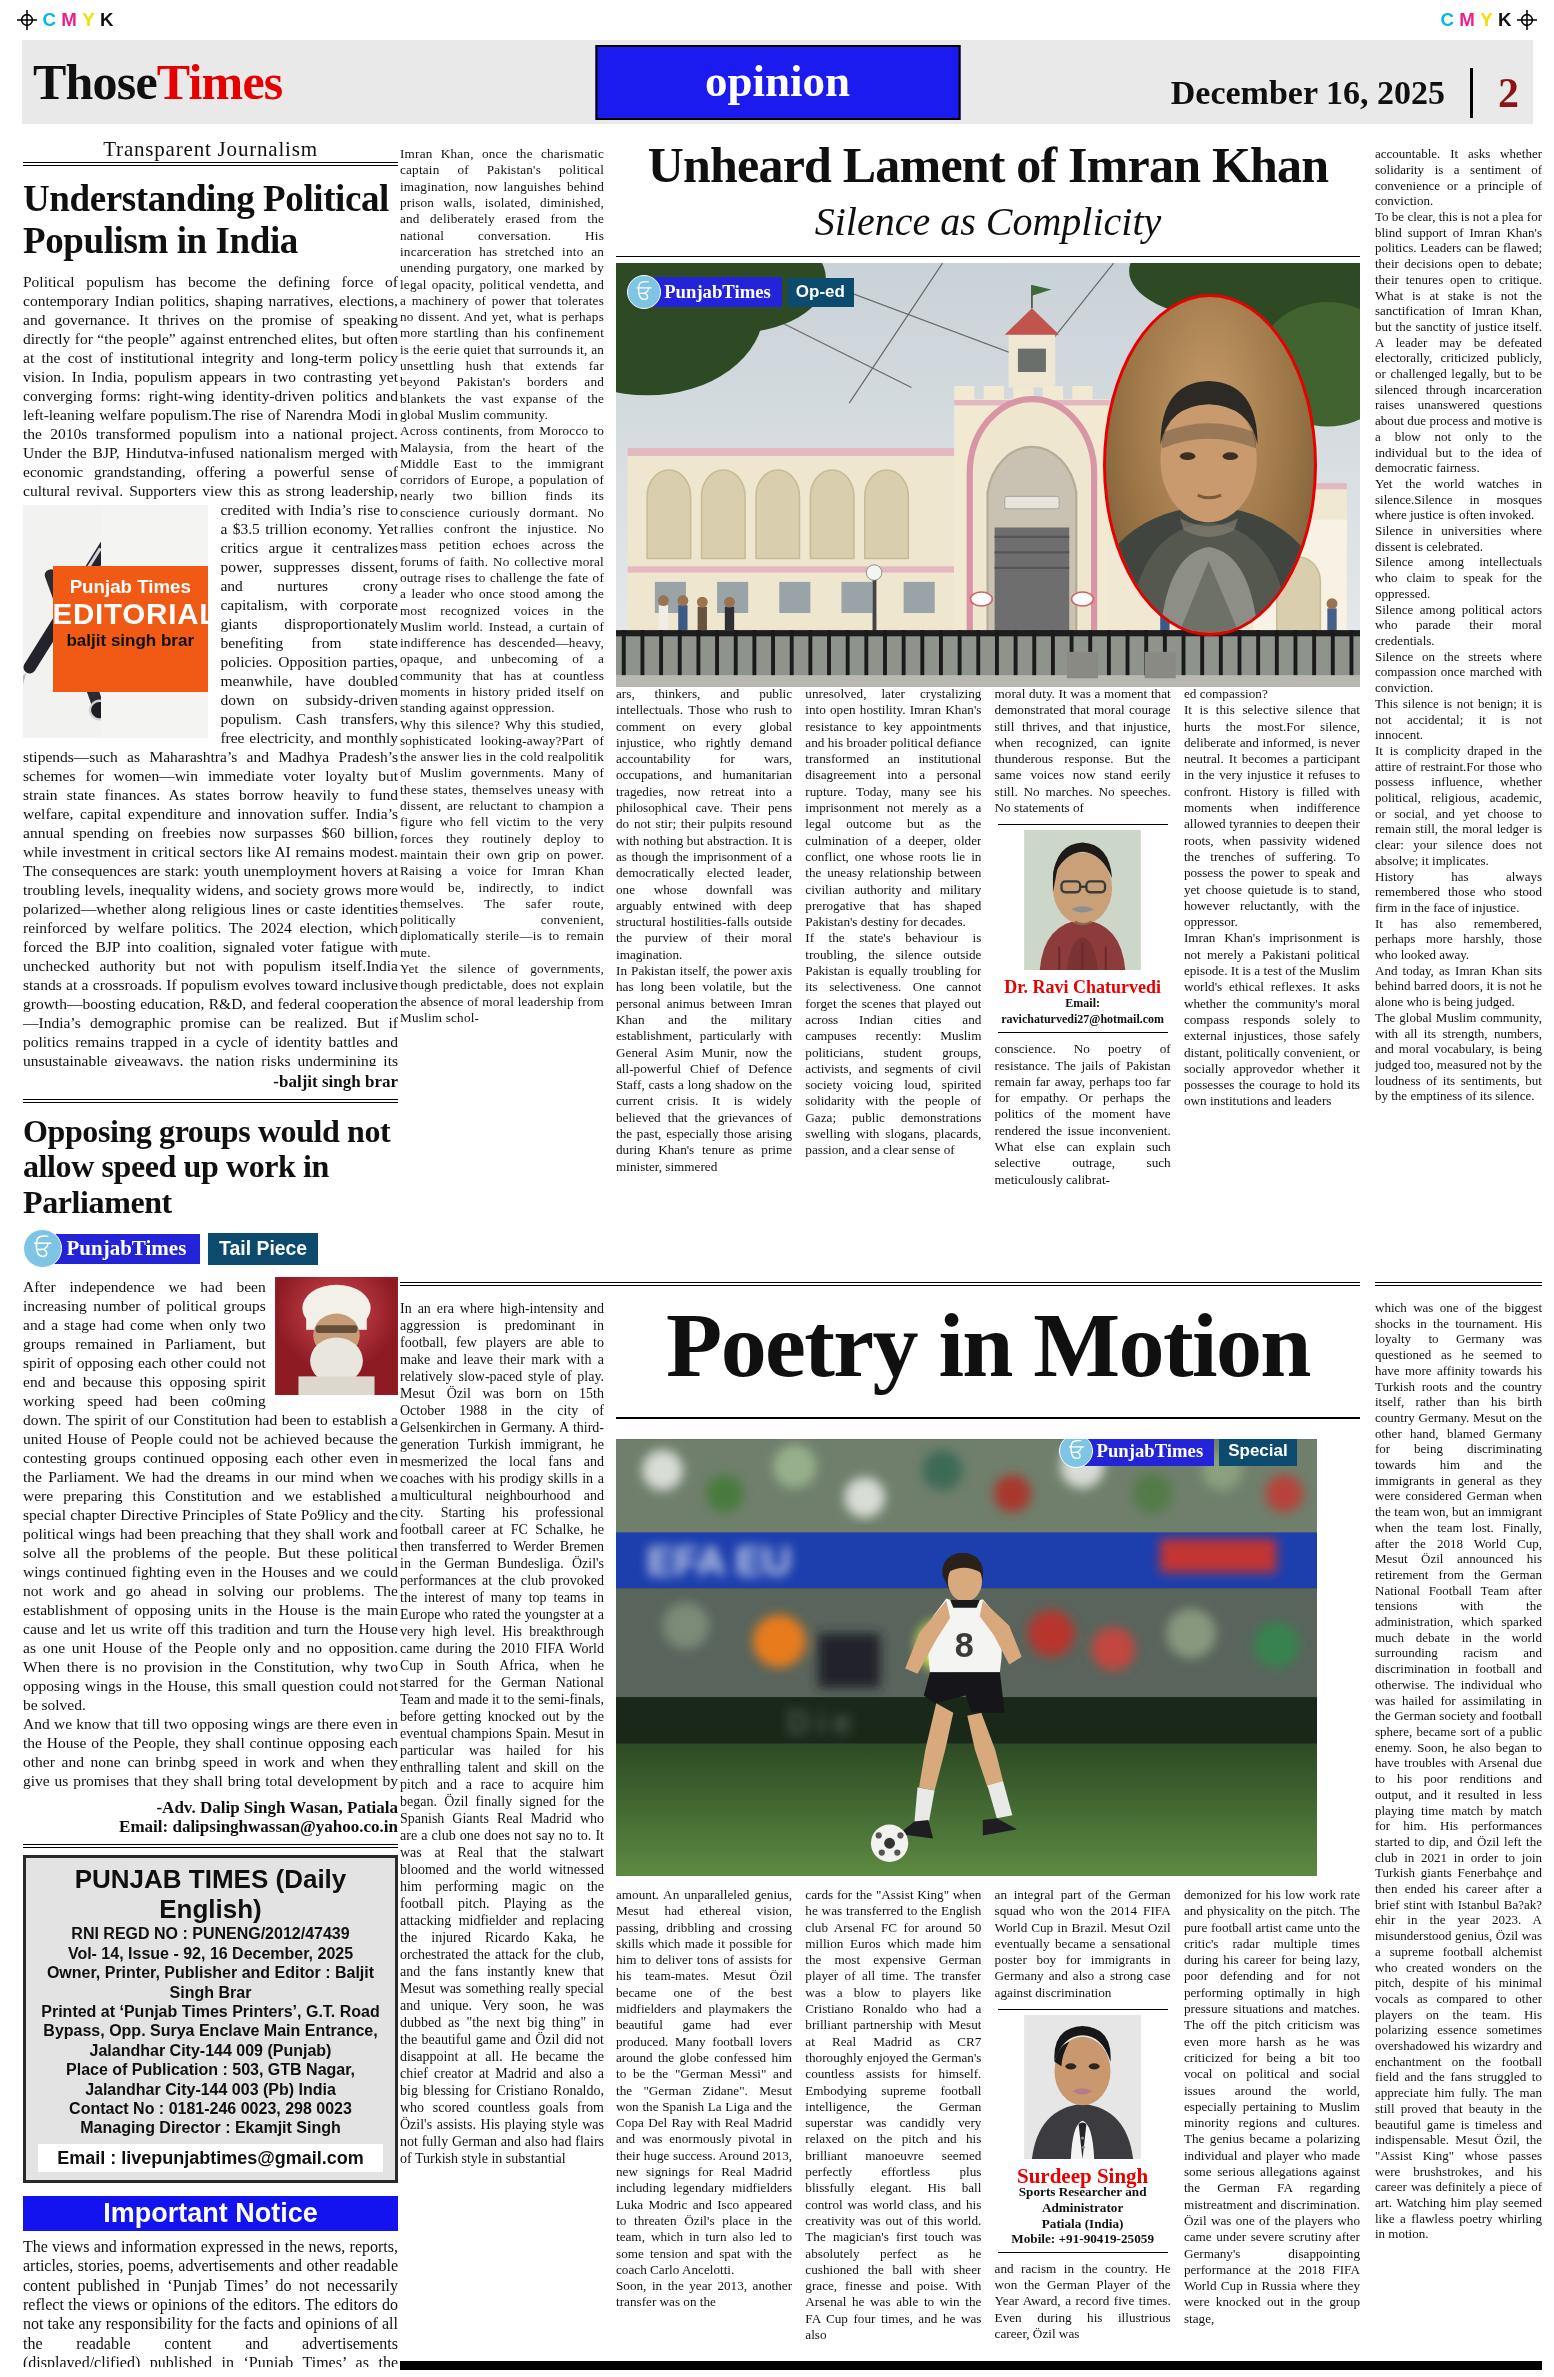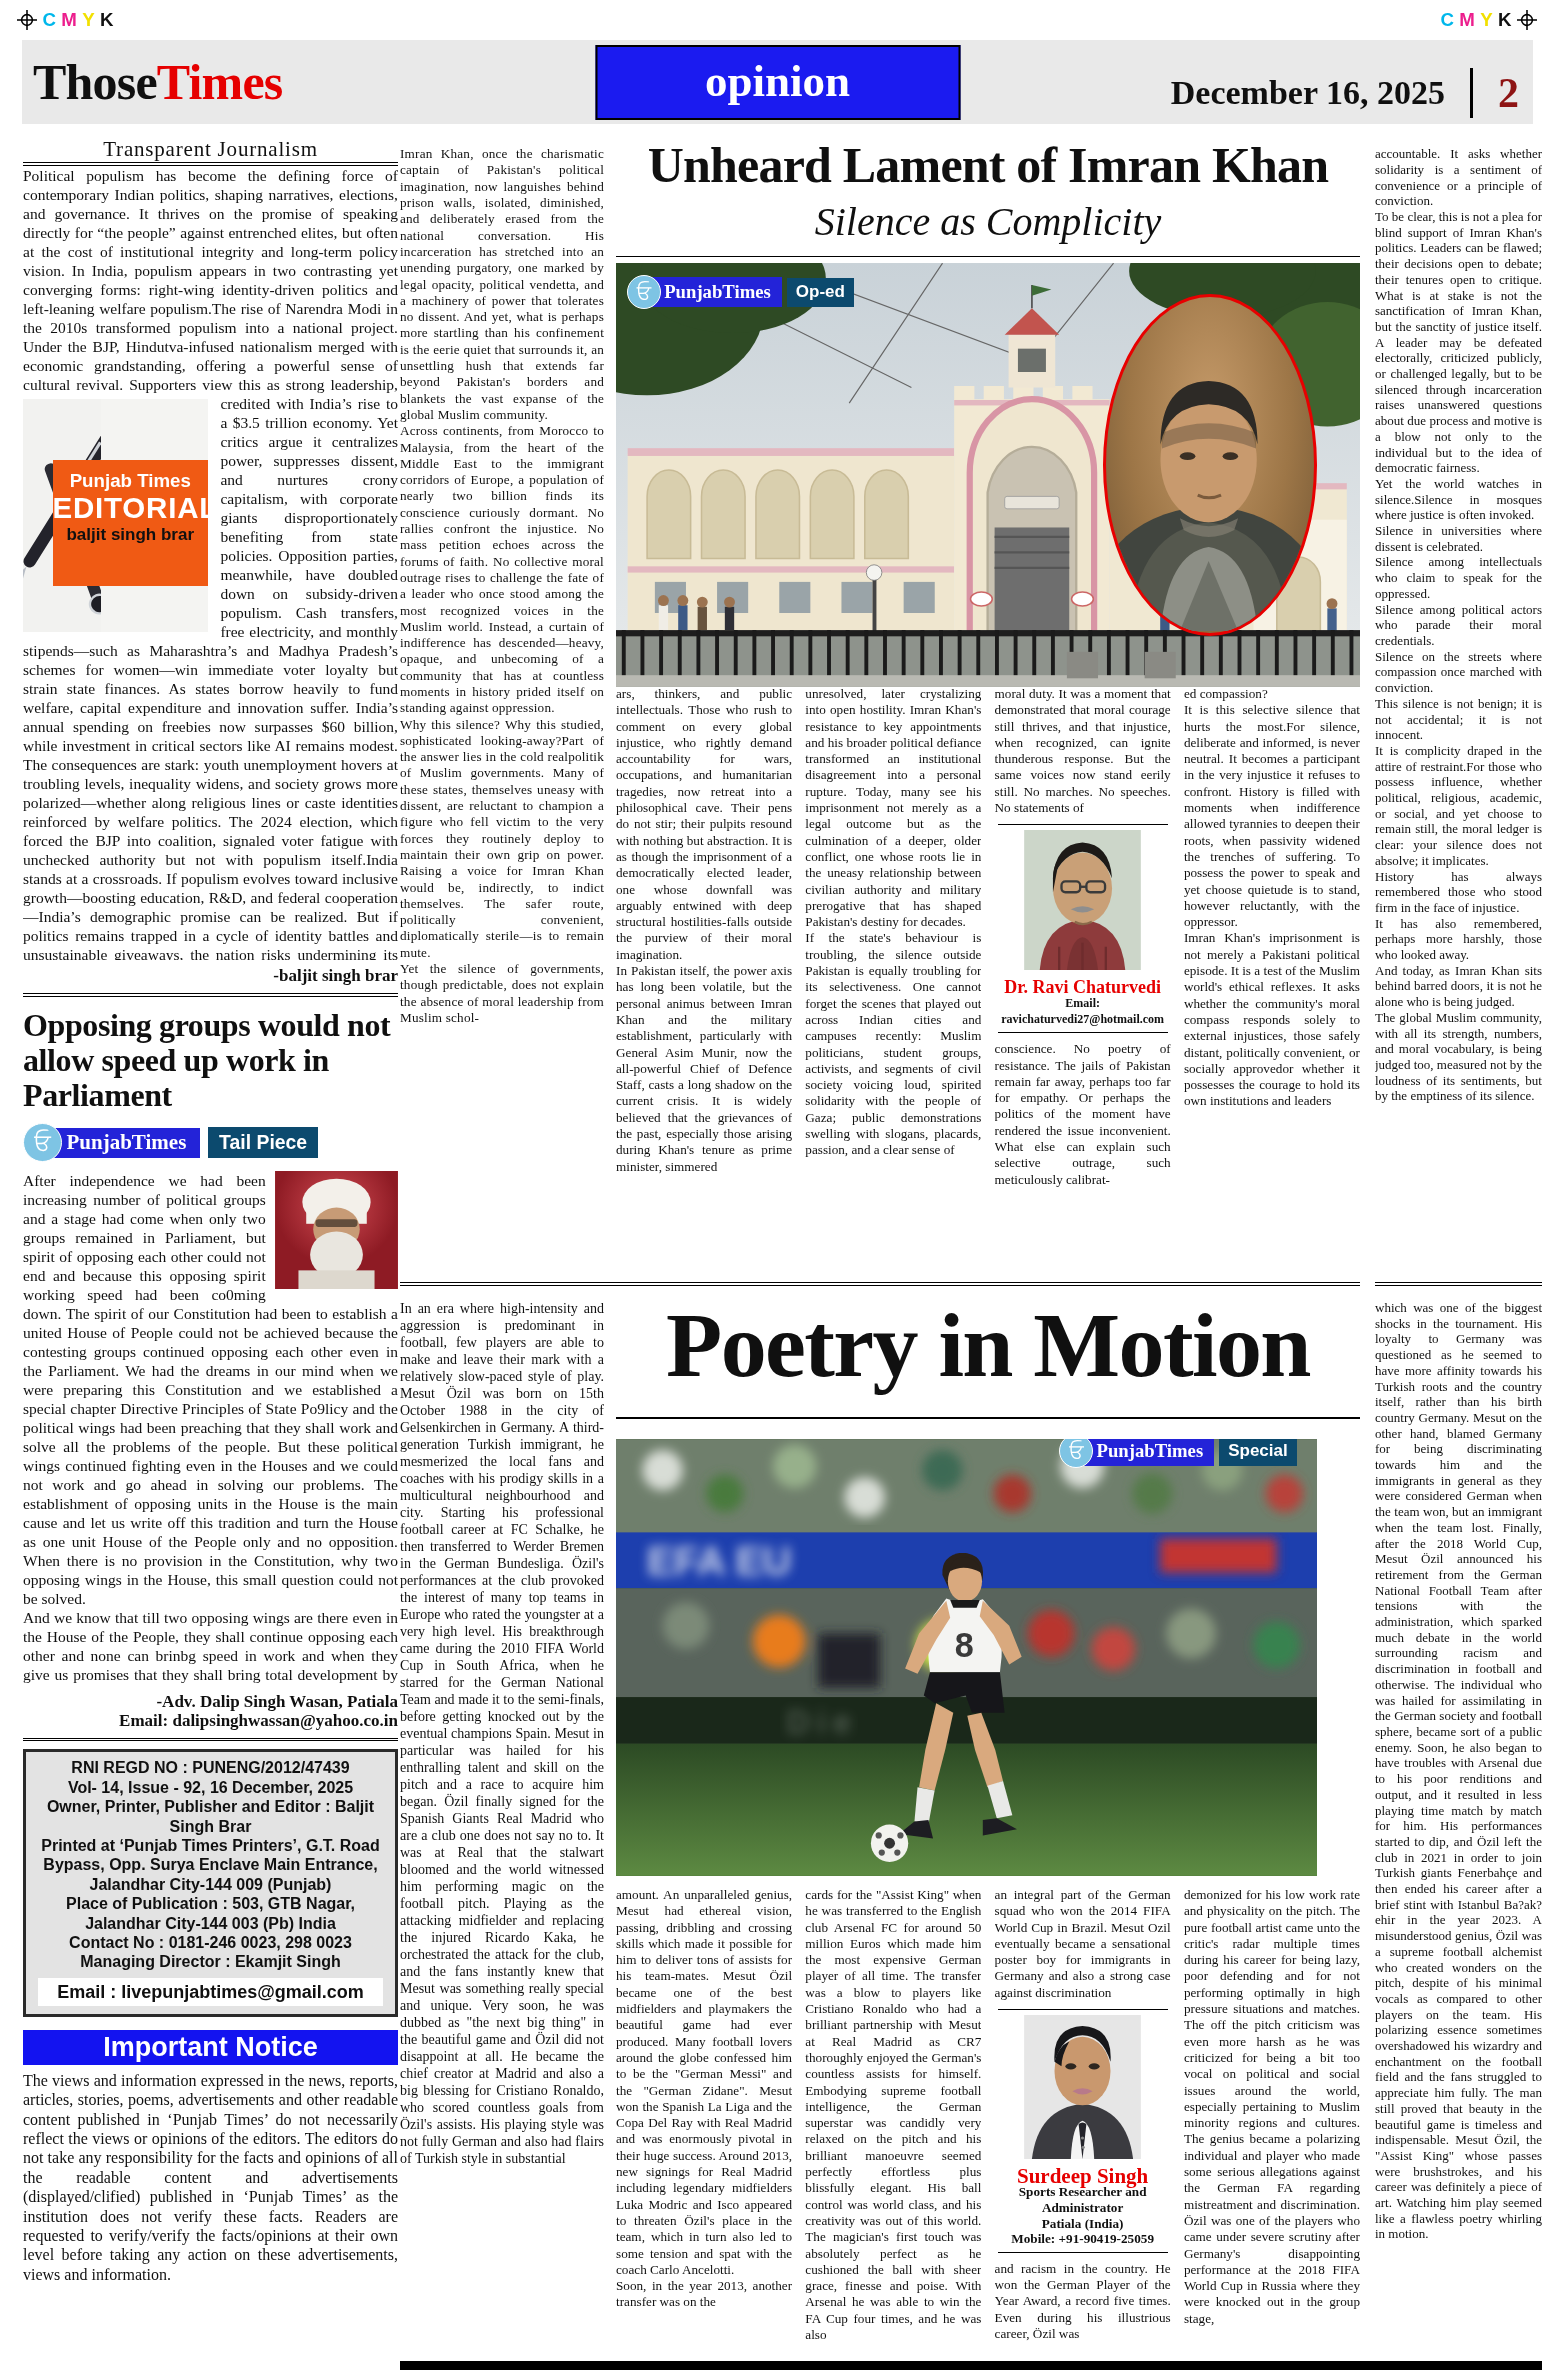--- a/index.html
+++ b/index.html
@@ -131,20 +131,21 @@
     <div class="dateblock">
       <span class="date">December 16, 2025</span>
       <span class="datesep"></span>
       <span class="pagenum">2</span>
     </div>
   </header>
 
   <div class="leftrail">
     <div class="tagline">Transparent Journalism</div>
     <div class="drule"></div>
+    <h1 class="h1a">Understanding Political Populism in India</h1>
     <div class="art1body">
       <span>Political populism has become the defining force of contemporary Indian politics, shaping narratives, elections, and governance. It thrives on the promise of speaking directly for “the people” against entrenched elites, but often at the cost of institutional integrity and long-term policy vision. In India, populism appears in two contrasting yet converging forms: right-wing identity-driven politics and left-leaning welfare populism.The rise of Narendra Modi in the 2010s transformed populism into a national project. Under the BJP, Hindutva-infused nationalism merged with economic grandstanding, offering a powerful sense of cultural revival. Supporters view this as strong leadership, credited</span>
       <div class="edbox">
         <svg width="78" height="233" viewBox="0 0 100 300" style="position:absolute;left:0;top:0">
           <rect width="100" height="300" fill="#f2f2f0"></rect>
           <g transform="rotate(32 50 150)">
             <rect x="38" y="30" width="16" height="200" rx="8" fill="#23232b"></rect>
             <rect x="40" y="44" width="4" height="60" fill="#cfd3d8"></rect>
             <polygon points="46,230 38,258 54,258" fill="#b9bec6"></polygon>
           </g>
@@ -184,20 +185,21 @@
         <rect x="52" y="62" width="54" height="10" rx="4" fill="#4a3b2e" opacity="0.8"></rect>
         <ellipse cx="79" cy="108" rx="34" ry="30" fill="#e9e6df"></ellipse>
         <rect x="30" y="128" width="98" height="24" fill="#ddd8ce"></rect>
       </svg></span><span>After independence we had been increasing number of political groups and a stage had come when only two groups remained in Parliament, but spirit of opposing each other could not end and because this opposing spirit working speed had been co0ming down.  The spirit of our Constitution had been to establish  a united House of People could not be achieved because the contesting groups continued opposing each other even in the Parliament. We had the dreams in our mind when we were preparing this Constitution and we established a special chapter Directive Principles of State Po9licy and the political wings had been preaching that they shall work and solve all the problems of the people.  But these political wings continued fighting even in the Houses and we could not work and go ahead in solving our problems. The establishment of opposing units in the House is the main cause and let us write off this tradition and turn the House as one unit House of the People only and no opposition.  When there is no provision in the Constitution, why two opposing wings in the House, this small question could not be solved.
 And we know that till two opposing wings are there even in the House of the People, they shall continue opposing each other and none can brinbg speed in work and when they give us promises that they shall bring total development by 2047 even the people are not believing in this declaration and they are losing interest in elections and vote percentage has gone low.  The political wings must look into the matter seriously and must do something before the next elections.  The only outway is that there should be no two contesting groups in the House of the People and let it be a House of the People only and all must work jointly.  Even seating arrangement must be one and no separate seating arrangement.  All must sit as members and no special seating arrangement.  Evben ministers must sit here as members only with no separate identification.
 Each member must be free and not under heads of opposing leaders and work as per directions.  Each member must work as per his own conscience, will, wisdom, knowledge and discretion and not under directions.  The nation do not want mere supporters and followers in the house of ther representatives.</span></div>
     <div class="byline" style="margin-bottom:0">-Adv. Dalip Singh Wasan, Patiala</div>
     <div class="byline" style="margin-top:0">Email: dalipsinghwassan@yahoo.co.in</div>
     <div class="drule"></div>
     <div class="imprint">
+      <div class="imp0">PUNJAB TIMES (Daily English)</div>
       <div class="impl">RNI REGD NO : PUNENG/2012/47439</div>
       <div class="impl">Vol- 14, Issue - 92, 16 December, 2025</div>
       <div class="impl">Owner, Printer, Publisher and Editor : Baljit Singh Brar</div>
       <div class="impl">Printed at ‘Punjab Times Printers’, G.T. Road Bypass, Opp. Surya Enclave Main Entrance, Jalandhar City-144 009 (Punjab)</div>
       <div class="impl">Place of Publication : 503, GTB Nagar,</div>
       <div class="impl">Jalandhar City-144 003 (Pb) India</div>
       <div class="impl">Contact No : 0181-246 0023, 298 0023</div>
       <div class="impl">Managing Director : Ekamjit Singh</div>
       <div class="impmail">Email : livepunjabtimes@gmail.com</div>
     </div>

